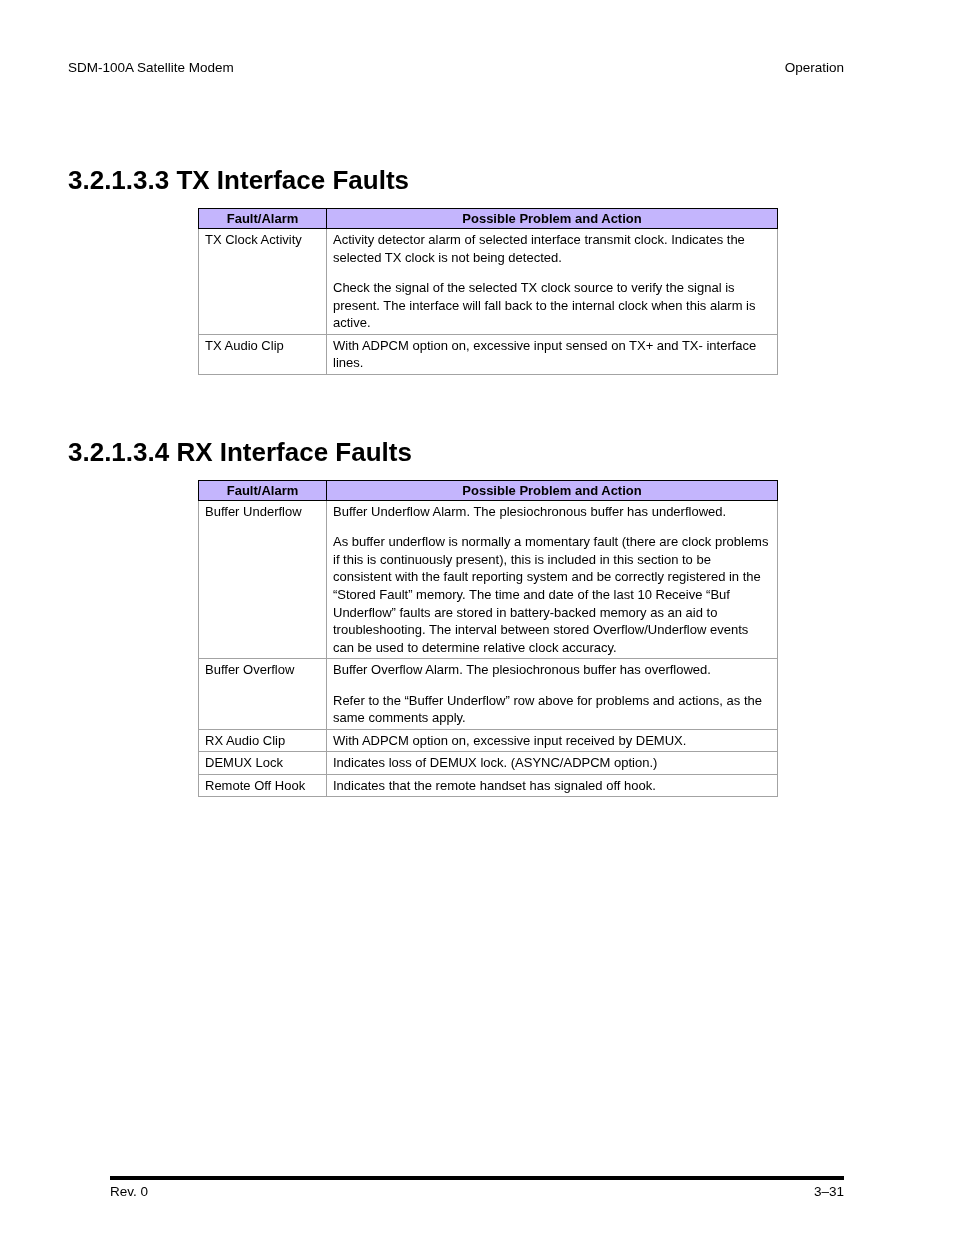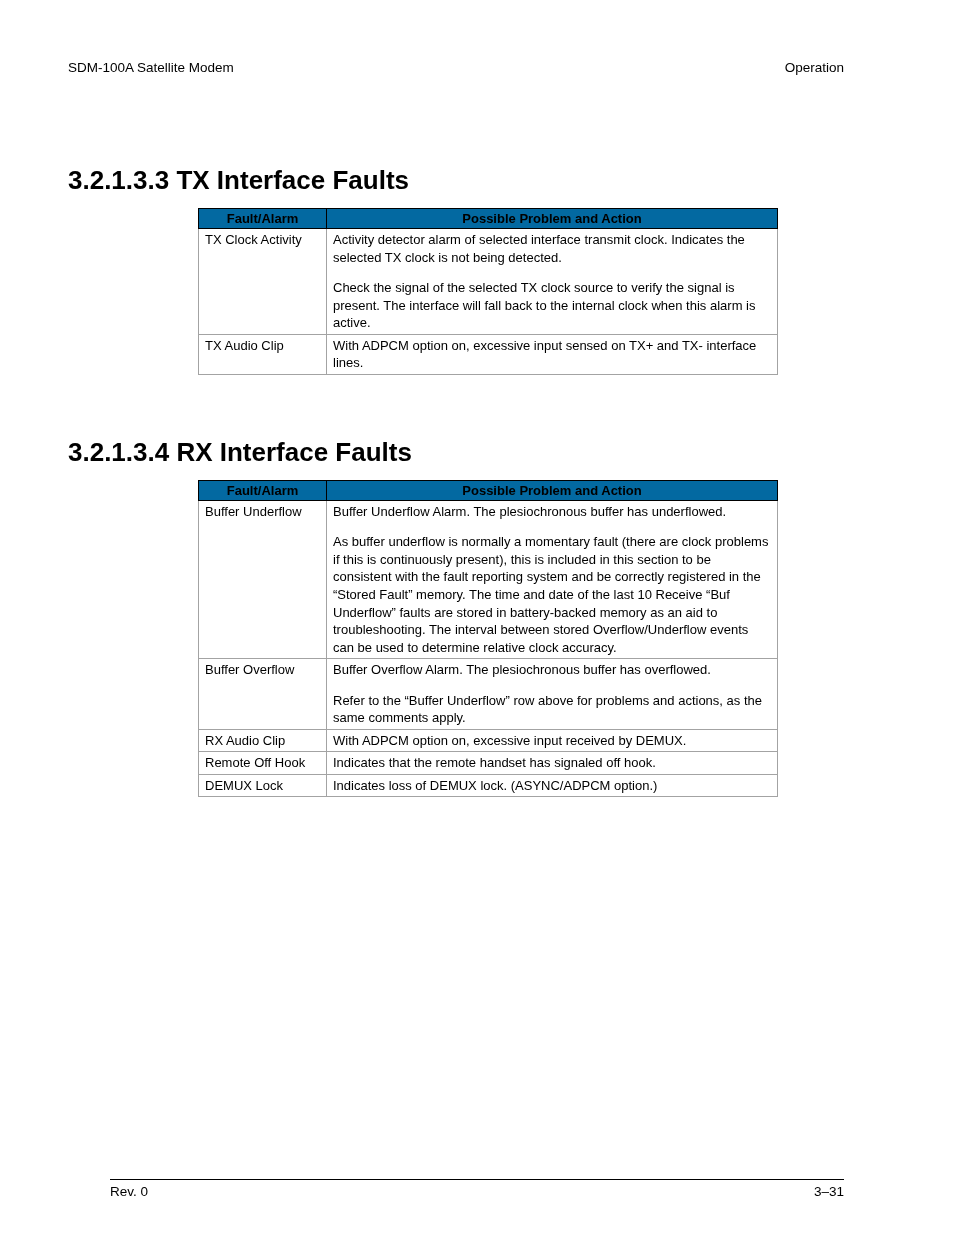--- a/index.html
+++ b/index.html
@@ -27,21 +27,21 @@
       font-weight: bold;
       margin-bottom: 12px;
     }
     .fault-table {
       border-collapse: collapse;
       margin-left: 130px;
       width: 580px;
       font-size: 13px;
     }
     .fault-table th {
-      background: #0369a1;
+      background: #c4b5fd;
       border: 1px solid #000;
       padding: 2px 6px;
       font-weight: bold;
       text-align: center;
     }
     .fault-table td {
       border: 1px solid #a3a3a3;
       padding: 2px 6px;
       vertical-align: top;
       line-height: 1.35;
@@ -54,21 +54,21 @@
       height: 62px;
     }
     .para-break {
       height: 13px;
     }
     .footer {
       position: absolute;
       bottom: 36px;
       left: 110px;
       right: 110px;
-      border-top: 1px solid #000000;
+      border-top: 4px solid #000000;
       padding-top: 4px;
       display: flex;
       justify-content: space-between;
       font-size: 13.5px;
     }
   </style>
 </head>
 <body>
 
 <div class="page">
@@ -122,26 +122,26 @@
         <span>Buffer Overflow Alarm. The plesiochronous buffer has overflowed.</span>
         <div class="para-break"></div>
         <span>Refer to the “Buffer Underflow” row above for problems and actions, as the same comments apply.</span>
       </td>
     </tr>
     <tr>
       <td>RX Audio Clip</td>
       <td>With ADPCM option on, excessive input received by DEMUX.</td>
     </tr>
     <tr>
+      <td>DEMUX Lock</td>
+      <td>Indicates loss of DEMUX lock. (ASYNC/ADPCM option.)</td>
+    </tr>
+    <tr>
       <td>Remote Off Hook</td>
       <td>Indicates that the remote handset has signaled off hook.</td>
-    </tr>
-    <tr>
-      <td>DEMUX Lock</td>
-      <td>Indicates loss of DEMUX lock. (ASYNC/ADPCM option.)</td>
     </tr>
   </tbody>
     </table>
 
   <div class="footer">
     <span>Rev. 0</span>
     <span>3–31</span>
   </div>
 </div>
 

